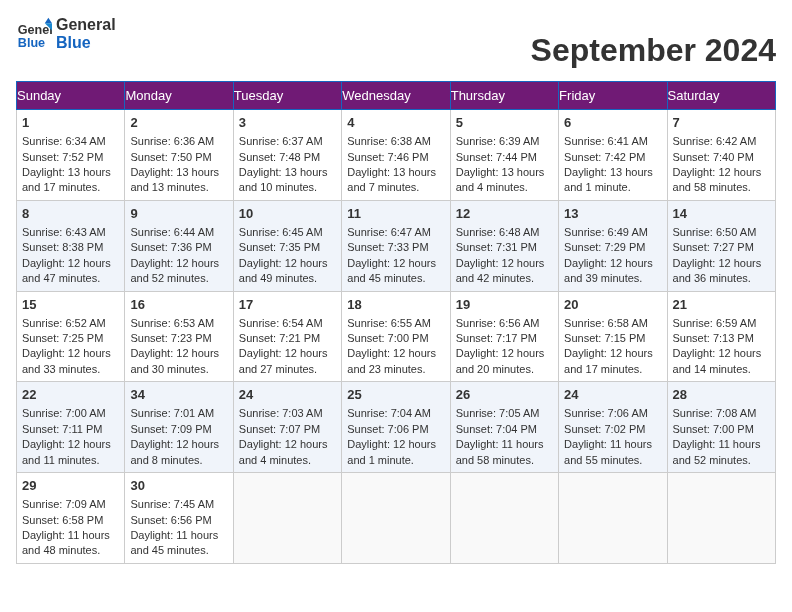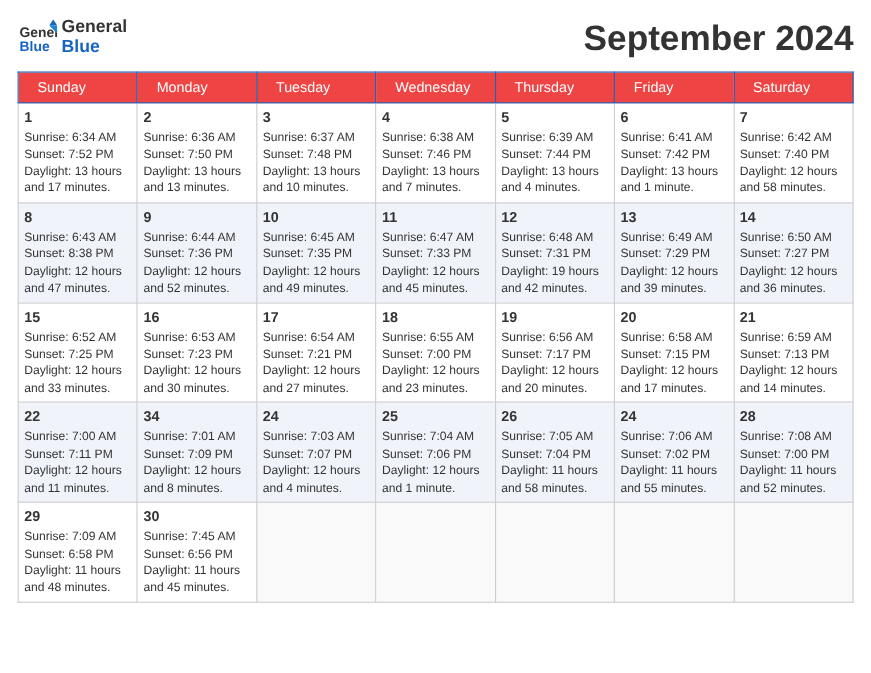--- a/index.html
+++ b/index.html
@@ -25,34 +25,35 @@
       width: 36px;
       height: 36px;
     }
     .title-block {
       text-align: right;
     }
     .month-title {
       font-size: 32px;
       font-weight: bold;
       color: #333;
+      margin-top: 16px;
     }
     .subtitle {
       font-size: 14px;
       color: #555;
     }
     table {
       width: 100%;
       border-collapse: collapse;
       font-size: 11px;
     }
     th {
-      background-color: #ef4444;
+      background-color: #701a75;
       color: #fff;
-      padding: 6px 17px;
+      padding: 6px 0;
       text-align: left;
       font-size: 13px;
       font-weight: normal;
       border: 1px solid #1565c0;
     }
     td {
       vertical-align: top;
       padding: 4px 5px;
       border: 1px solid #ccc;
       width: calc(100% / 7);
@@ -123,21 +124,21 @@
         <td><span class="day-num">4</span><span>Sunrise: 6:38 AM</span><br><span>Sunset: 7:46 PM</span><br><span>Daylight: 13 hours and 7 minutes.</span></td>
         <td><span class="day-num">5</span><span>Sunrise: 6:39 AM</span><br><span>Sunset: 7:44 PM</span><br><span>Daylight: 13 hours and 4 minutes.</span></td>
         <td><span class="day-num">6</span><span>Sunrise: 6:41 AM</span><br><span>Sunset: 7:42 PM</span><br><span>Daylight: 13 hours and 1 minute.</span></td>
         <td><span class="day-num">7</span><span>Sunrise: 6:42 AM</span><br><span>Sunset: 7:40 PM</span><br><span>Daylight: 12 hours and 58 minutes.</span></td>
       </tr>
       <tr>
         <td><span class="day-num">8</span><span>Sunrise: 6:43 AM</span><br><span>Sunset: 8:38 PM</span><br><span>Daylight: 12 hours and 47 minutes.</span></td>
         <td><span class="day-num">9</span><span>Sunrise: 6:44 AM</span><br><span>Sunset: 7:36 PM</span><br><span>Daylight: 12 hours and 52 minutes.</span></td>
         <td><span class="day-num">10</span><span>Sunrise: 6:45 AM</span><br><span>Sunset: 7:35 PM</span><br><span>Daylight: 12 hours and 49 minutes.</span></td>
         <td><span class="day-num">11</span><span>Sunrise: 6:47 AM</span><br><span>Sunset: 7:33 PM</span><br><span>Daylight: 12 hours and 45 minutes.</span></td>
-        <td><span class="day-num">12</span><span>Sunrise: 6:48 AM</span><br><span>Sunset: 7:31 PM</span><br><span>Daylight: 19 hours and 42 minutes.</span></td>
+        <td><span class="day-num">12</span><span>Sunrise: 6:48 AM</span><br><span>Sunset: 7:31 PM</span><br><span>Daylight: 12 hours and 42 minutes.</span></td>
         <td><span class="day-num">13</span><span>Sunrise: 6:49 AM</span><br><span>Sunset: 7:29 PM</span><br><span>Daylight: 12 hours and 39 minutes.</span></td>
         <td><span class="day-num">14</span><span>Sunrise: 6:50 AM</span><br><span>Sunset: 7:27 PM</span><br><span>Daylight: 12 hours and 36 minutes.</span></td>
       </tr>
       <tr>
         <td><span class="day-num">15</span><span>Sunrise: 6:52 AM</span><br><span>Sunset: 7:25 PM</span><br><span>Daylight: 12 hours and 33 minutes.</span></td>
         <td><span class="day-num">16</span><span>Sunrise: 6:53 AM</span><br><span>Sunset: 7:23 PM</span><br><span>Daylight: 12 hours and 30 minutes.</span></td>
         <td><span class="day-num">17</span><span>Sunrise: 6:54 AM</span><br><span>Sunset: 7:21 PM</span><br><span>Daylight: 12 hours and 27 minutes.</span></td>
         <td><span class="day-num">18</span><span>Sunrise: 6:55 AM</span><br><span>Sunset: 7:00 PM</span><br><span>Daylight: 12 hours and 23 minutes.</span></td>
         <td><span class="day-num">19</span><span>Sunrise: 6:56 AM</span><br><span>Sunset: 7:17 PM</span><br><span>Daylight: 12 hours and 20 minutes.</span></td>
         <td><span class="day-num">20</span><span>Sunrise: 6:58 AM</span><br><span>Sunset: 7:15 PM</span><br><span>Daylight: 12 hours and 17 minutes.</span></td>

